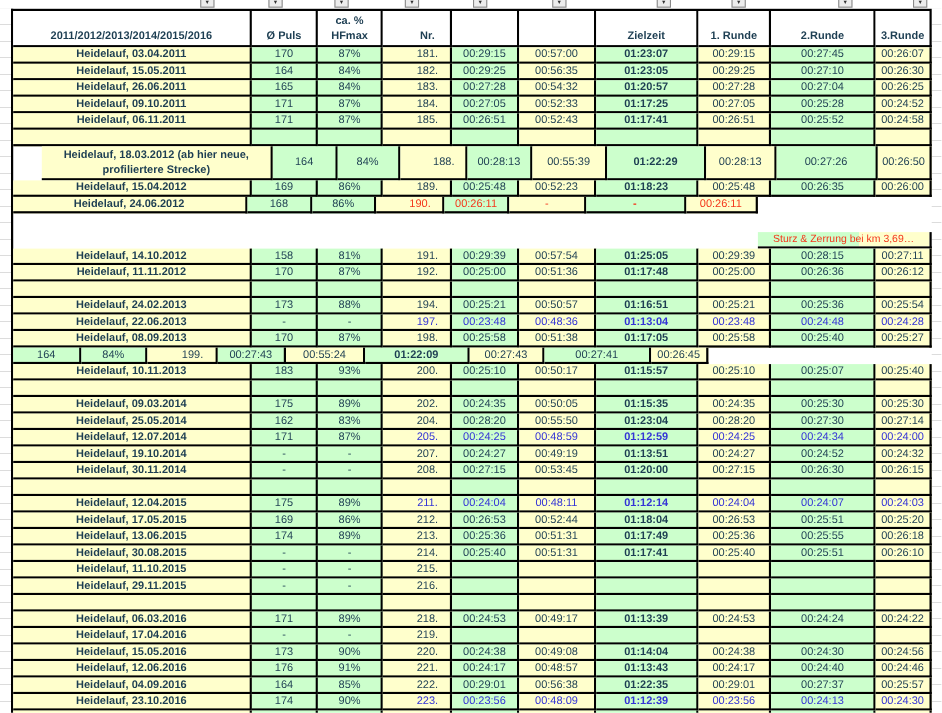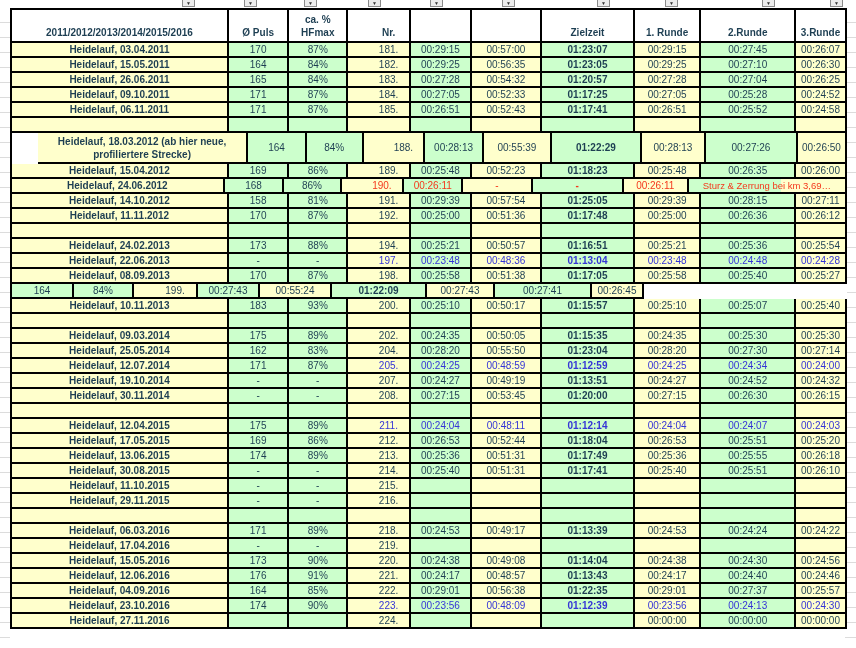--- a/index.html
+++ b/index.html
@@ -43,21 +43,21 @@
   .bg-note{background:linear-gradient(90deg,#CCFFCC 0 58.8%,#FFFFCC 58.8% 100%);}
 
   .hdr .cell{background:#ffffff; font-weight:bold; height:33px;
     flex-direction:column; justify-content:flex-end; padding-bottom:2px; line-height:13px;}
   .name{font-weight:bold;}
   .bold{font-weight:bold;}
   .row.tall .cell{height:31px;}
   .row.tall .c0{white-space:normal; text-align:center; line-height:13px; padding:0 4px;margin-left:26px;}
   .txt-blue{color:#3434d6;}
   .txt-red{color:#f4381c;}
-  .note-cell{font-size:9.5px;}
+  .note-cell{font-size:9.5px;margin-top:32px;}
 </style>
 </head>
 <body>
 
 <div id="screen">
 
   <div id="strip-left" class="margin-strip"></div>
   <div id="strip-right" class="margin-strip"></div>
 
   <div id="filter-row"></div>

